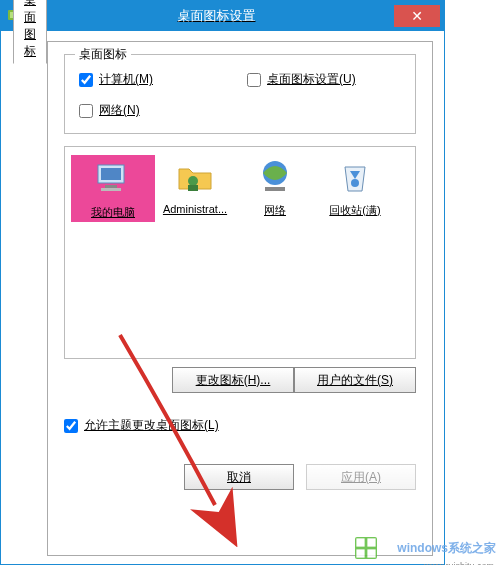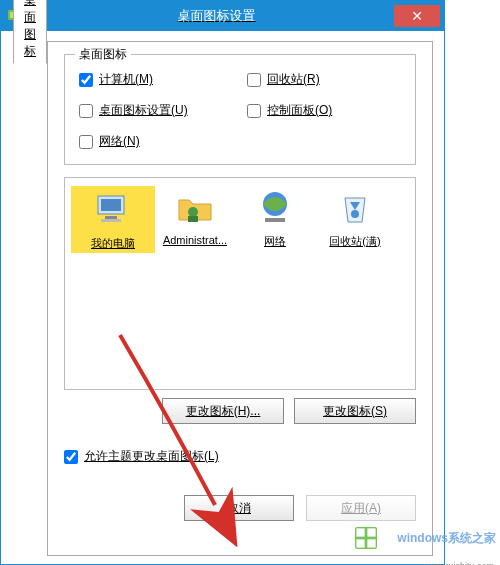--- a/index.html
+++ b/index.html
@@ -135,27 +135,26 @@
     margin: 2px auto 6px auto;
     display: block;
   }
   .icon-item .lbl {
     font-size: 11px;
     white-space: nowrap;
     overflow: hidden;
     text-overflow: ellipsis;
   }
   .sel {
-    background: #fde047;
+    background: #ec4899;
     padding: 2px;
   }
   .btn-row {
     display: flex;
     justify-content: flex-end;
-    gap: 10px;
     margin-top: 8px;
   }
   .btn {
     min-width: 100px;
     height: 24px;
     border: 1px solid #888;
     background: linear-gradient(#fff, #e6e6e6);
     font-size: 12px;
     display: inline-flex;
     align-items: center;
@@ -178,21 +177,21 @@
   
   .arrow-svg {
     position: absolute;
     left: 0; top: 0;
     pointer-events: none;
   }
   
   .watermark {
     position: absolute;
     right: 4px;
-    bottom: 16px;
+    bottom: 6px;
     display: flex;
     align-items: center;
     gap: 20px;
     opacity: 0.85;
     pointer-events: none;
   }
   .wm-badge {
     width: 22px; height: 22px;
     background: #5bbd3b;
     border-radius: 2px;
@@ -237,30 +236,22 @@
     <div class="tab-page">
 
       <div class="groupbox">
         <div class="group-legend">桌面图标</div>
         <div class="chk-rows">
           <label class="chk">
             <input type="checkbox" id="chk-computer" checked="" style="">
             <span>计算机(M)</span>
           </label>
           <label class="chk">
-            <input type="checkbox" id="chk-recycle" style="">
-            <span>回收站(R)</span>
-          </label>
-          <label class="chk">
             <input type="checkbox" id="chk-userfiles" style="">
             <span>桌面图标设置(U)</span>
-          </label>
-          <label class="chk">
-            <input type="checkbox" id="chk-controlpanel" style="">
-            <span>控制面板(O)</span>
           </label>
           <label class="chk">
             <input type="checkbox" id="chk-network" style="">
             <span>网络(N)</span>
           </label>
         </div>
       </div>
 
       <div class="icon-area">
         <div class="icon-item sel">
@@ -301,21 +292,21 @@
                 <path d="M15 14 L20 22 L25 14" fill="#4a90d9"></path>
                 <circle cx="20" cy="26" r="4" fill="#4a90d9"></circle>
               </svg>
           </span>
           <div class="lbl">回收站(满)</div>
         </div>
       </div>
 
       <div class="btn-row">
         <div class="btn">更改图标(H)...</div>
-        <div class="btn">更改图标(S)</div>
+        <div class="btn">用户的文件(S)</div>
       </div>
 
       <label class="chk theme-check">
         <input type="checkbox" id="chk-theme" checked="" style="">
         <span>允许主题更改桌面图标(L)</span>
       </label>
 
       <div class="bottom-buttons">
         <div class="btn">取消</div>
         <div class="btn" style="opacity:.4">应用(A)</div>

